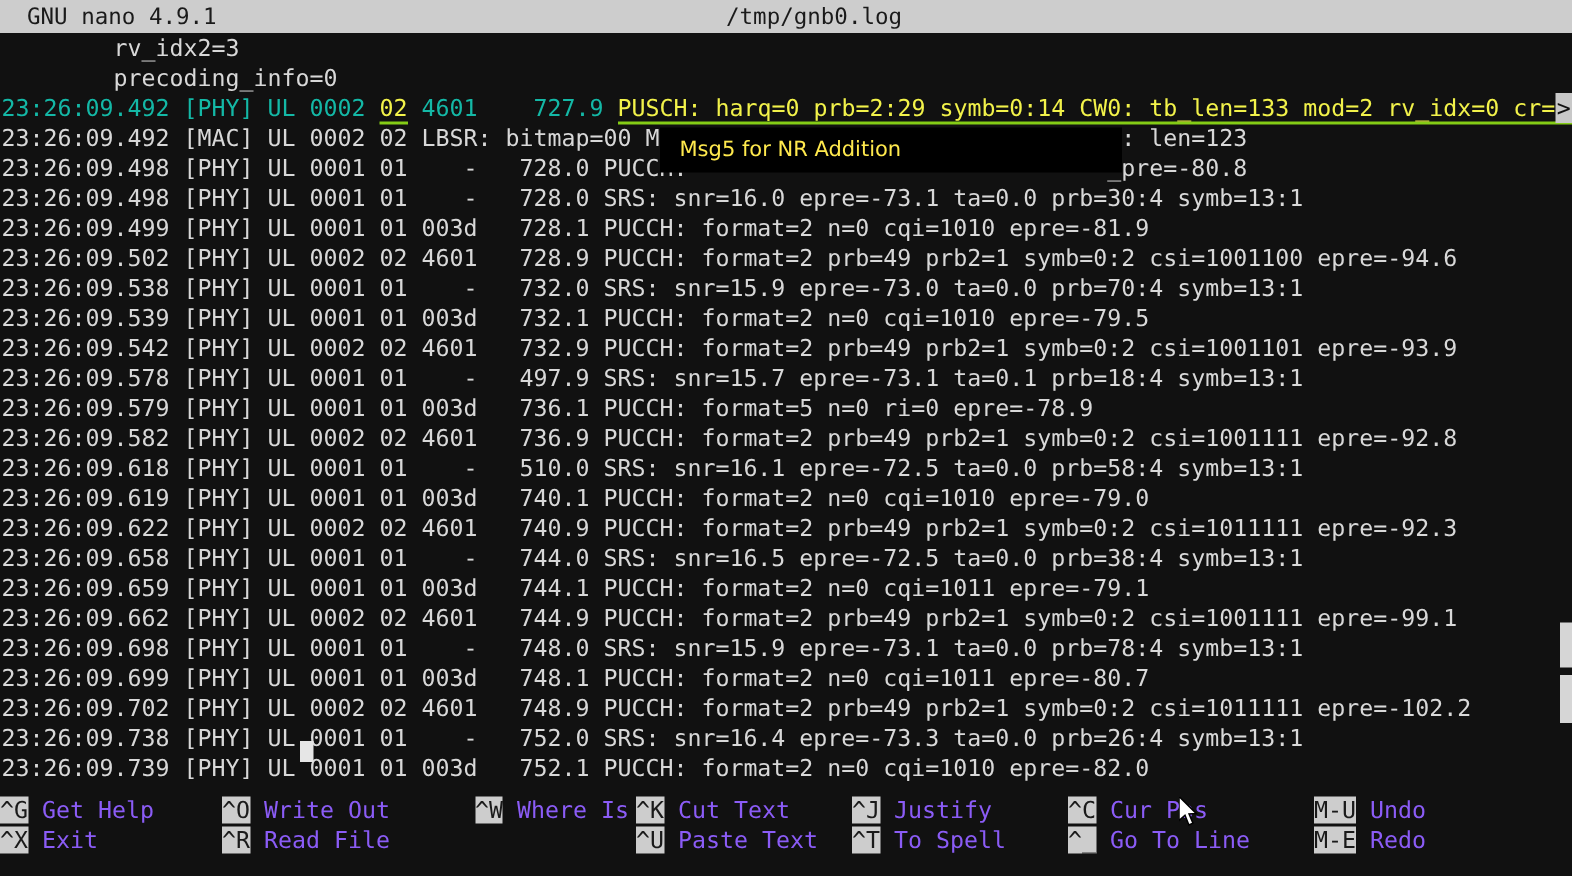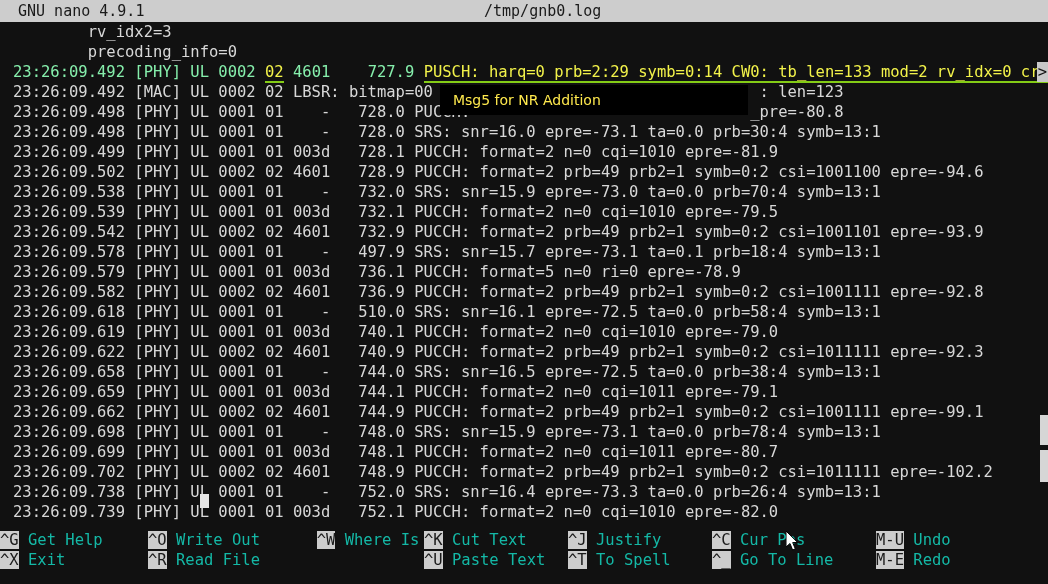--- a/index.html
+++ b/index.html
@@ -55,34 +55,34 @@
     overflow: hidden;
   }
   .line {
     position: relative;
     height: 20px;
     line-height: 20px;
     font-size: 15.5px;
     letter-spacing: 0px;
     color: #d4d4d4;
     white-space: pre;
-    padding-left: 13px;
+    padding-left: 1px;
   }
   .line .seg-body   { color: #d8d8d8; }
 
   .line.hl {
     color: #e8e84a;
   }
   .line.hl .u1,
   .line.hl .u2 {
     color: #f2f24a;
     border-bottom: 2px solid #84cc16;
     padding-bottom: 0px;
   }
-  .line.hl .plain { color: #86efac; }
+  .line.hl .plain { color: #14b8a6; }
 
   .cont-marker {
     position: absolute;
     right: 0;
     top: 0;
     width: 11px;
     height: 20px;
     background: #c8c8c8;
     color: #111111;
     text-align: center;
@@ -146,21 +146,21 @@
     line-height: 20px;
     font-size: 15.5px;
     white-space: pre;
   }
   .sc-row .key {
     background: #cdcdcd;
     color: #1a1a1a;
     padding: 0 0px;
   }
   .sc-row .lbl {
-    color: #14b8a6;
+    color: #8b5cf6;
   }
 
   
   .mouse-pointer {
     position: absolute;
     left: 786px;
     top: 531px;
     width: 14px;
     height: 21px;
     pointer-events: none;

